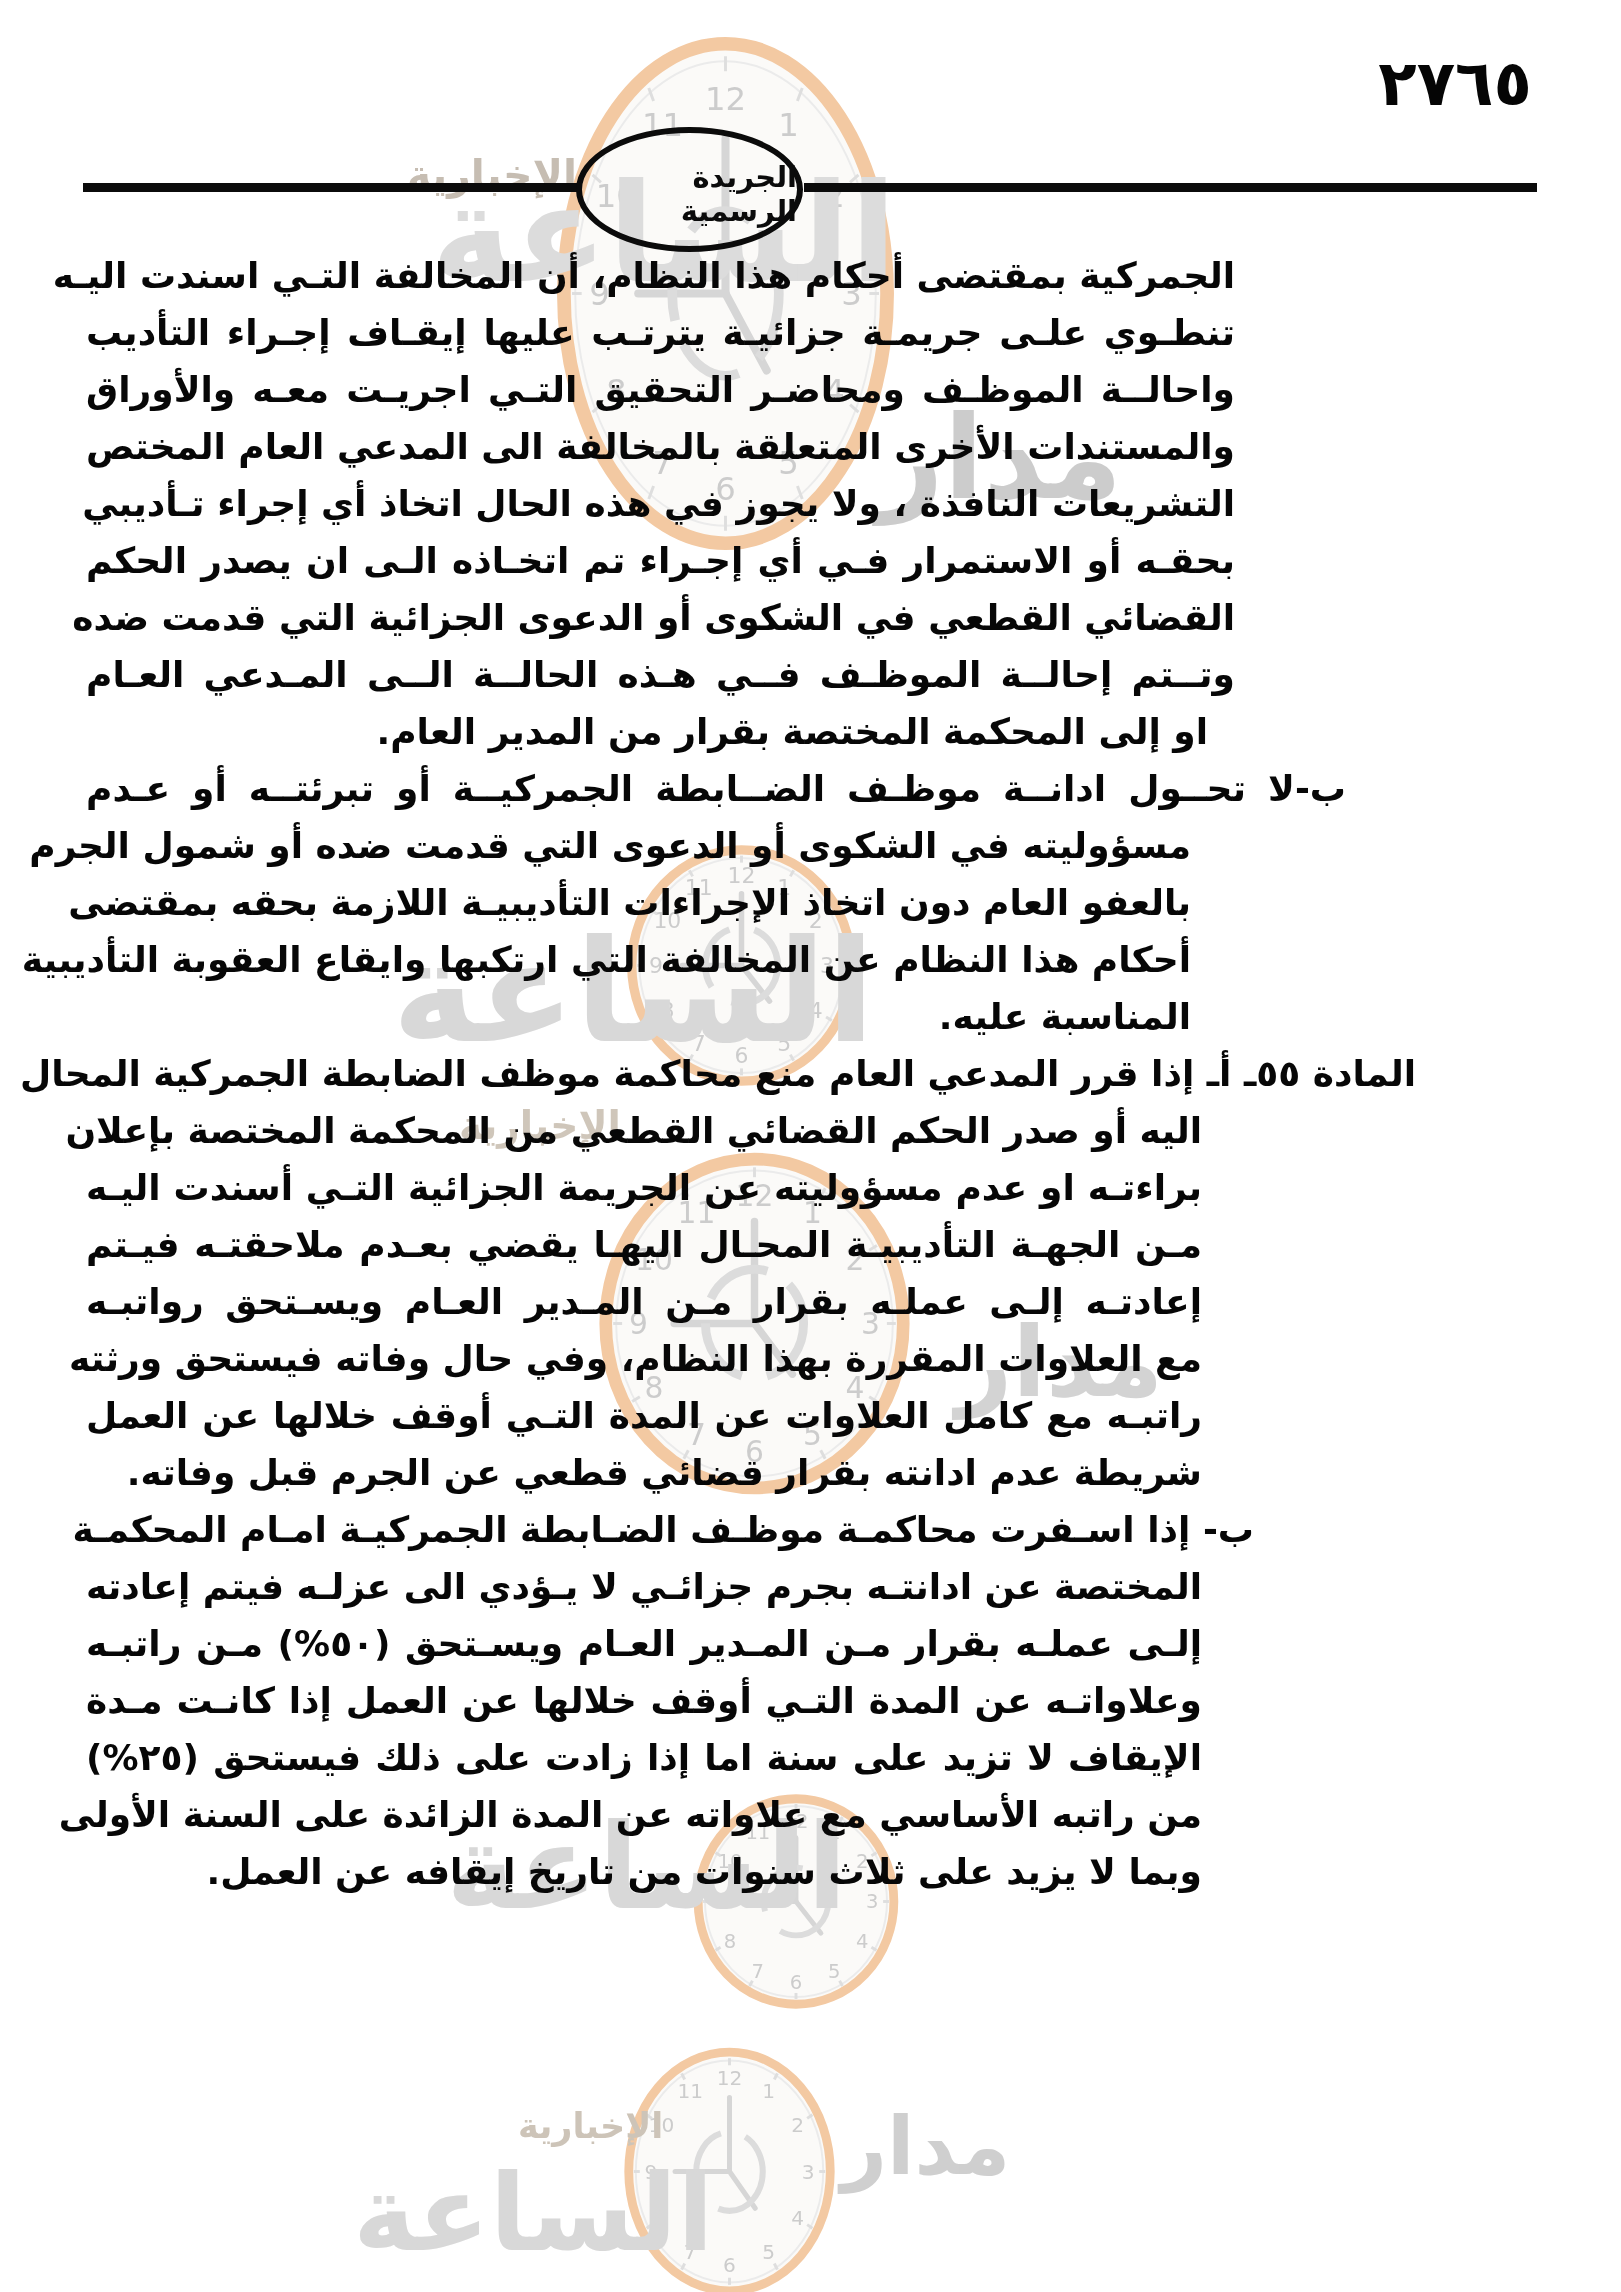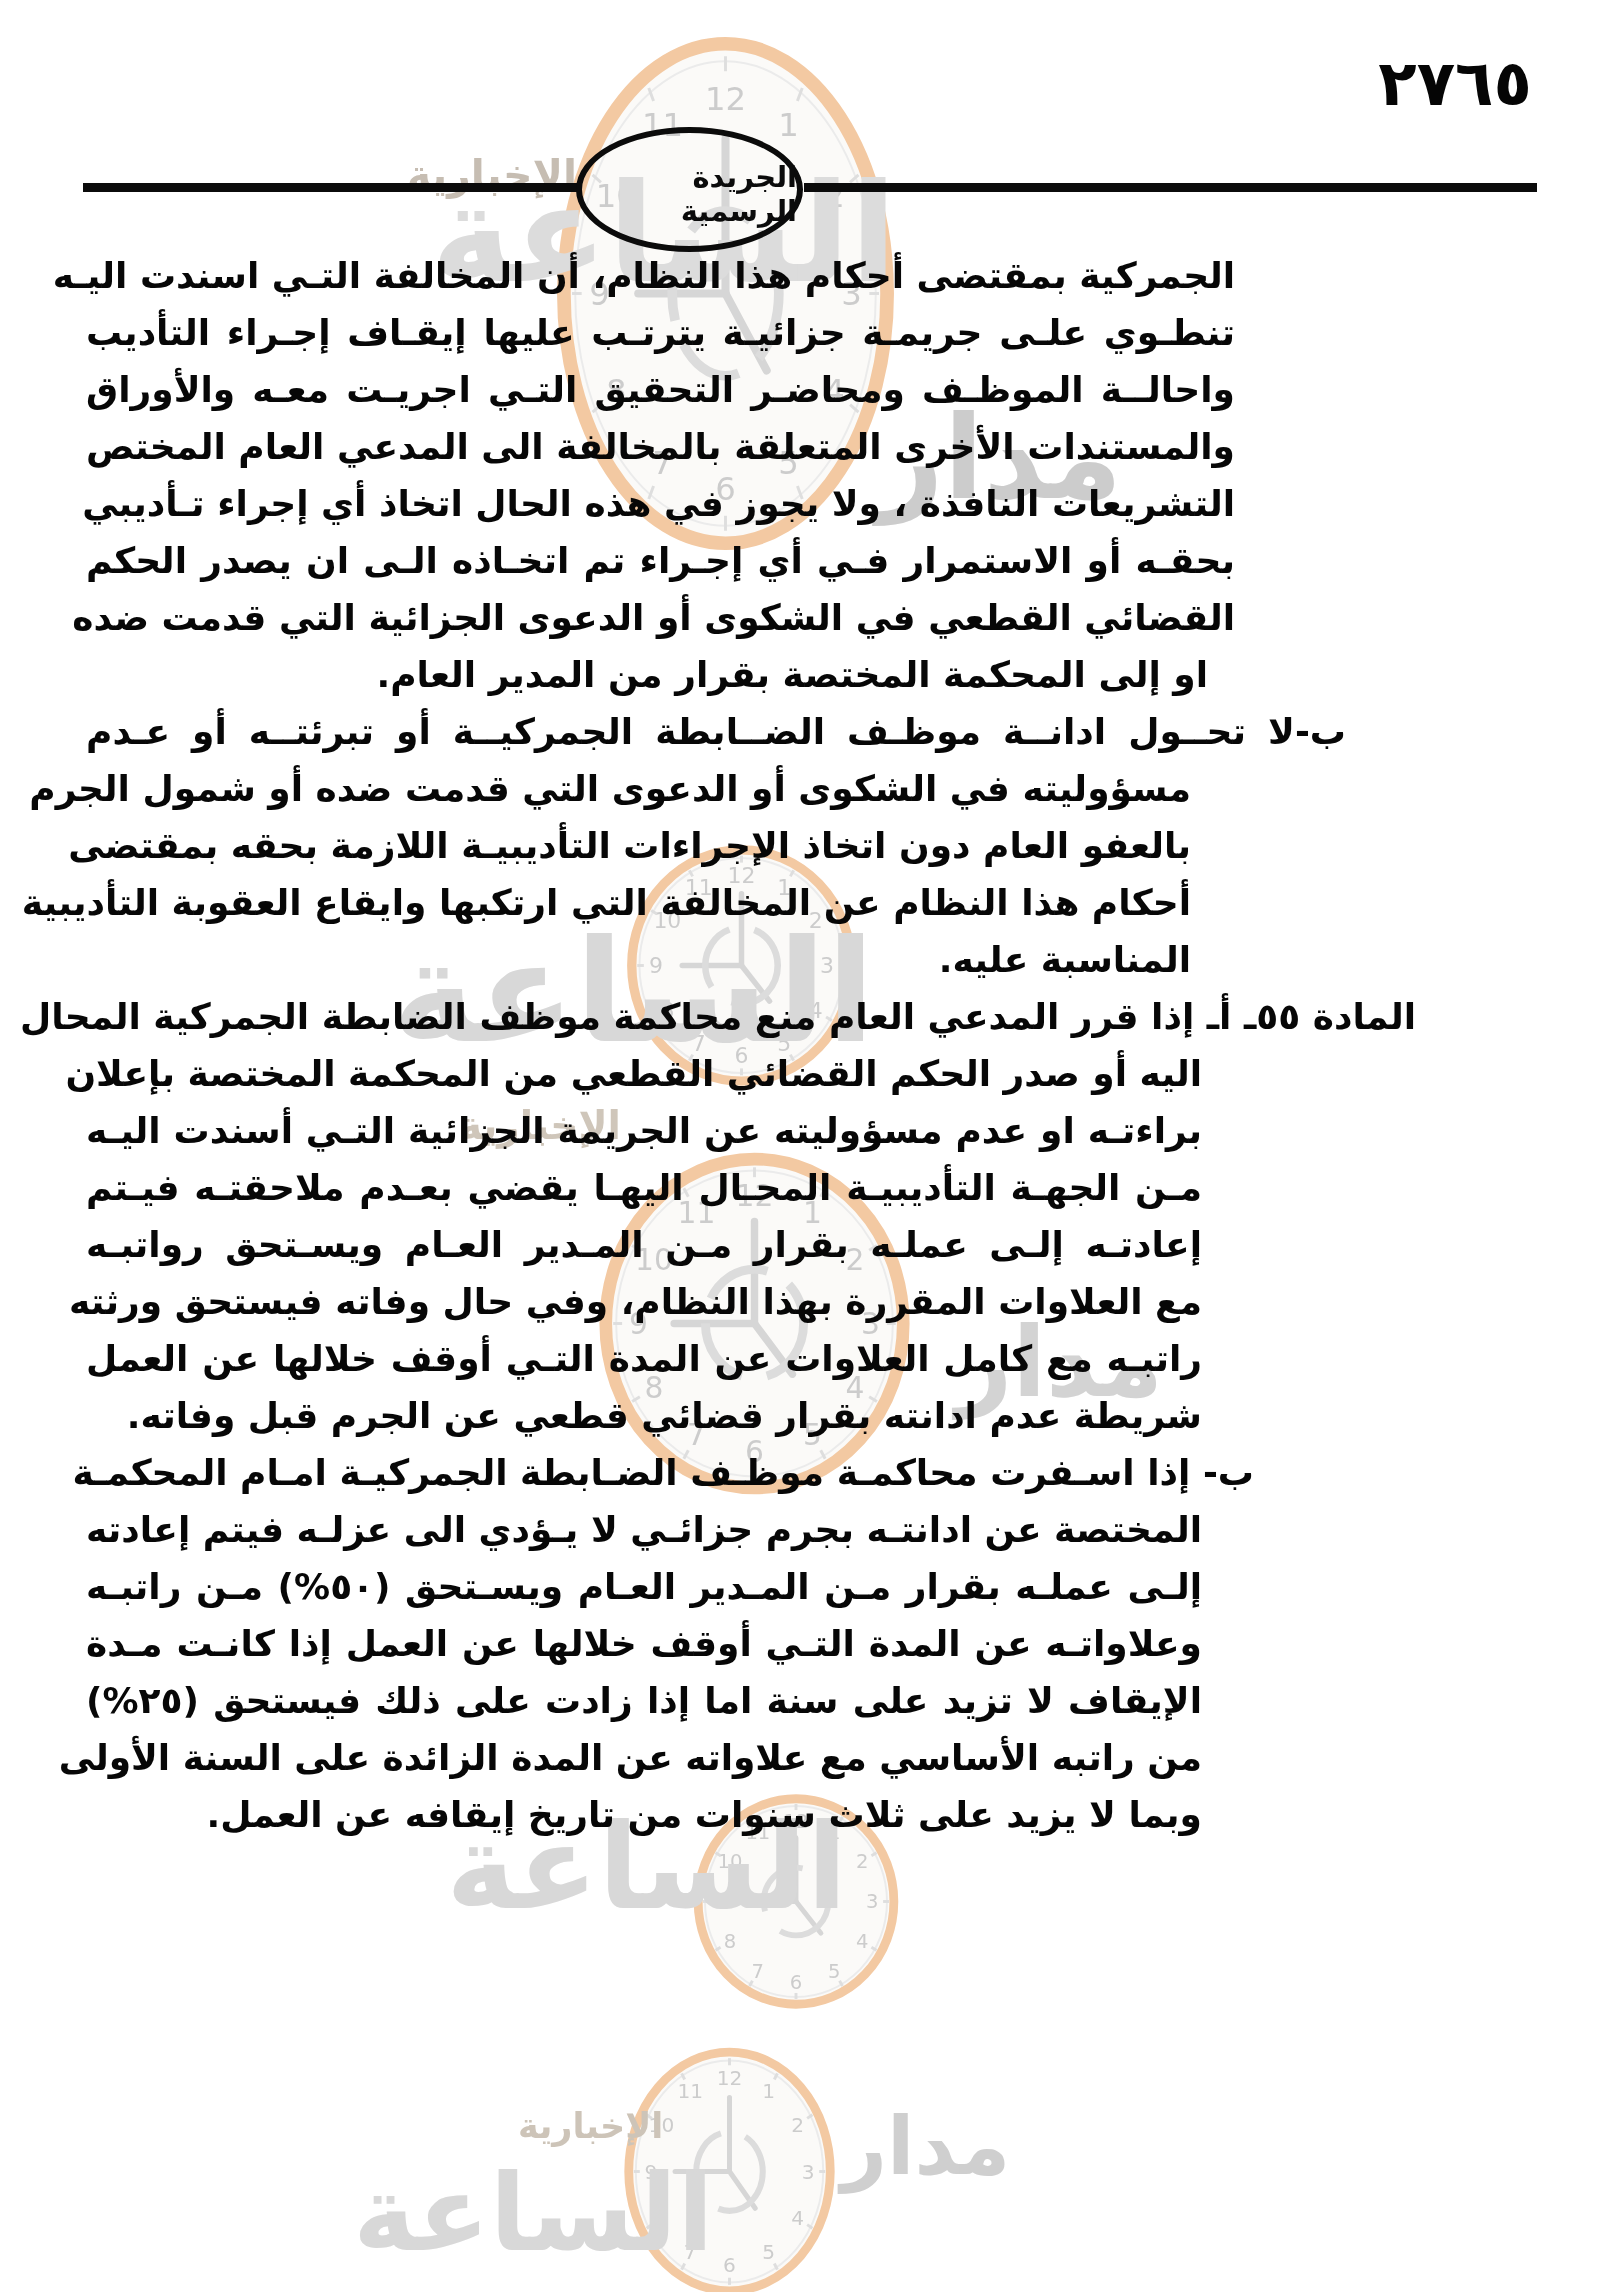--- a/index.html
+++ b/index.html
@@ -240,20 +240,21 @@
 </div>
 
 <div id="text-block">
     <div class="ln a">الجمركية بمقتضى أحكام هذا النظام، أن المخالفة التـي اسندت اليـه</div>
     <div class="ln a">تنطـوي علـى جريمـة جزائيـة يترتـب عليها إيقـاف إجـراء التأديب</div>
     <div class="ln a">واحالــة الموظـف ومحاضـر التحقيق التـي اجريـت معـه والأوراق</div>
     <div class="ln a">والمستندات الأخرى المتعلقة بالمخالفة الى المدعي العام المختص</div>
     <div class="ln a">التشريعات النافذة ، ولا يجوز في هذه الحال اتخاذ أي إجراء تـأديبي</div>
     <div class="ln a">بحقـه أو الاستمرار فـي أي إجـراء تم اتخـاذه الـى ان يصدر الحكم</div>
     <div class="ln a">القضائي القطعي في الشكوى أو الدعوى الجزائية التي قدمت ضده</div>
+    <div class="ln a">وتــتم إحالــة الموظـف فــي هـذه الحالــة الــى المـدعي العـام</div>
     <div class="ln ashort">او إلى المحكمة المختصة بقرار من المدير العام.</div>
     <div class="ln b1">ب-لا تحــول ادانــة موظـف الضــابطة الجمركيــة أو تبرئتــه أو عـدم</div>
     <div class="ln b">مسؤوليته في الشكوى أو الدعوى التي قدمت ضده أو شمول الجرم</div>
     <div class="ln b">بالعفو العام دون اتخاذ الإجراءات التأديبيـة اللازمة بحقه بمقتضى</div>
     <div class="ln b">أحكام هذا النظام عن المخالفة التي ارتكبها وايقاع العقوبة التأديبية</div>
     <div class="ln bshort">المناسبة عليه.</div>
     <div class="ln label">المادة ٥٥ـ أـ  إذا قرر المدعي العام منع محاكمة موظف الضابطة الجمركية المحال</div>
     <div class="ln cfirst">اليه أو صدر الحكم القضائي القطعي من المحكمة المختصة بإعلان</div>
     <div class="ln c">براءتـه او عدم مسؤوليته عن الجريمة الجزائية التـي أسندت اليـه</div>
     <div class="ln c">مـن الجهـة التأديبيـة المحـال اليهـا يقضي بعـدم ملاحقتـه فيـتم</div>

